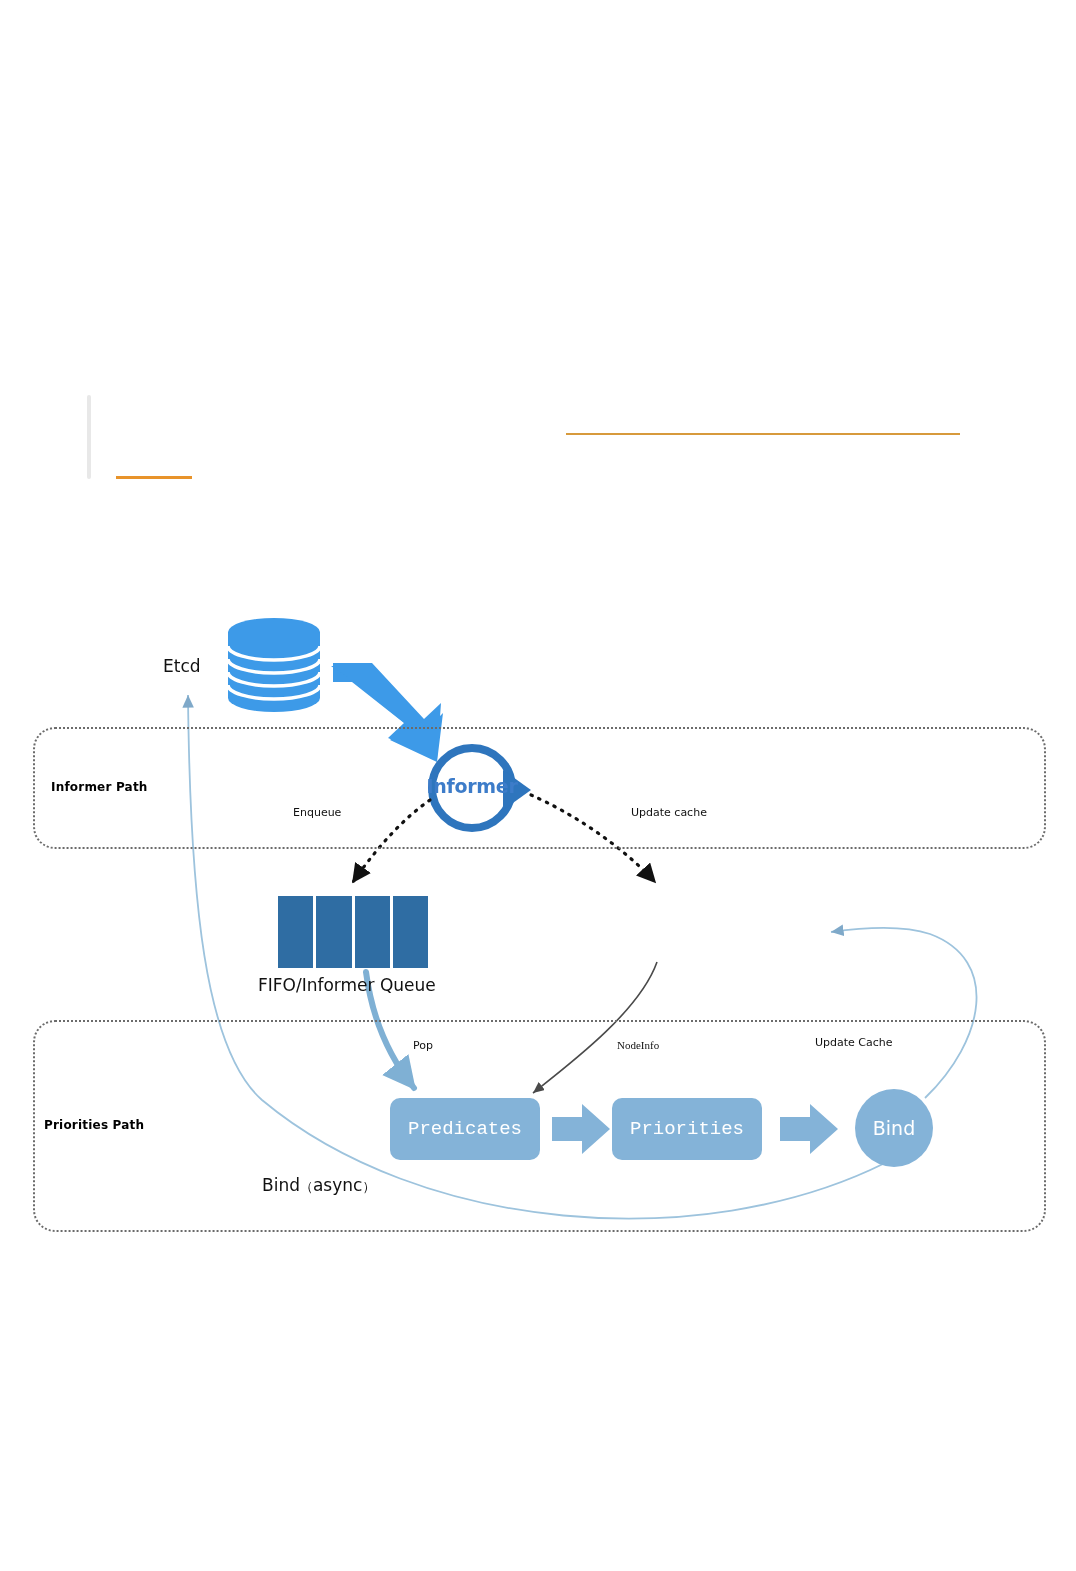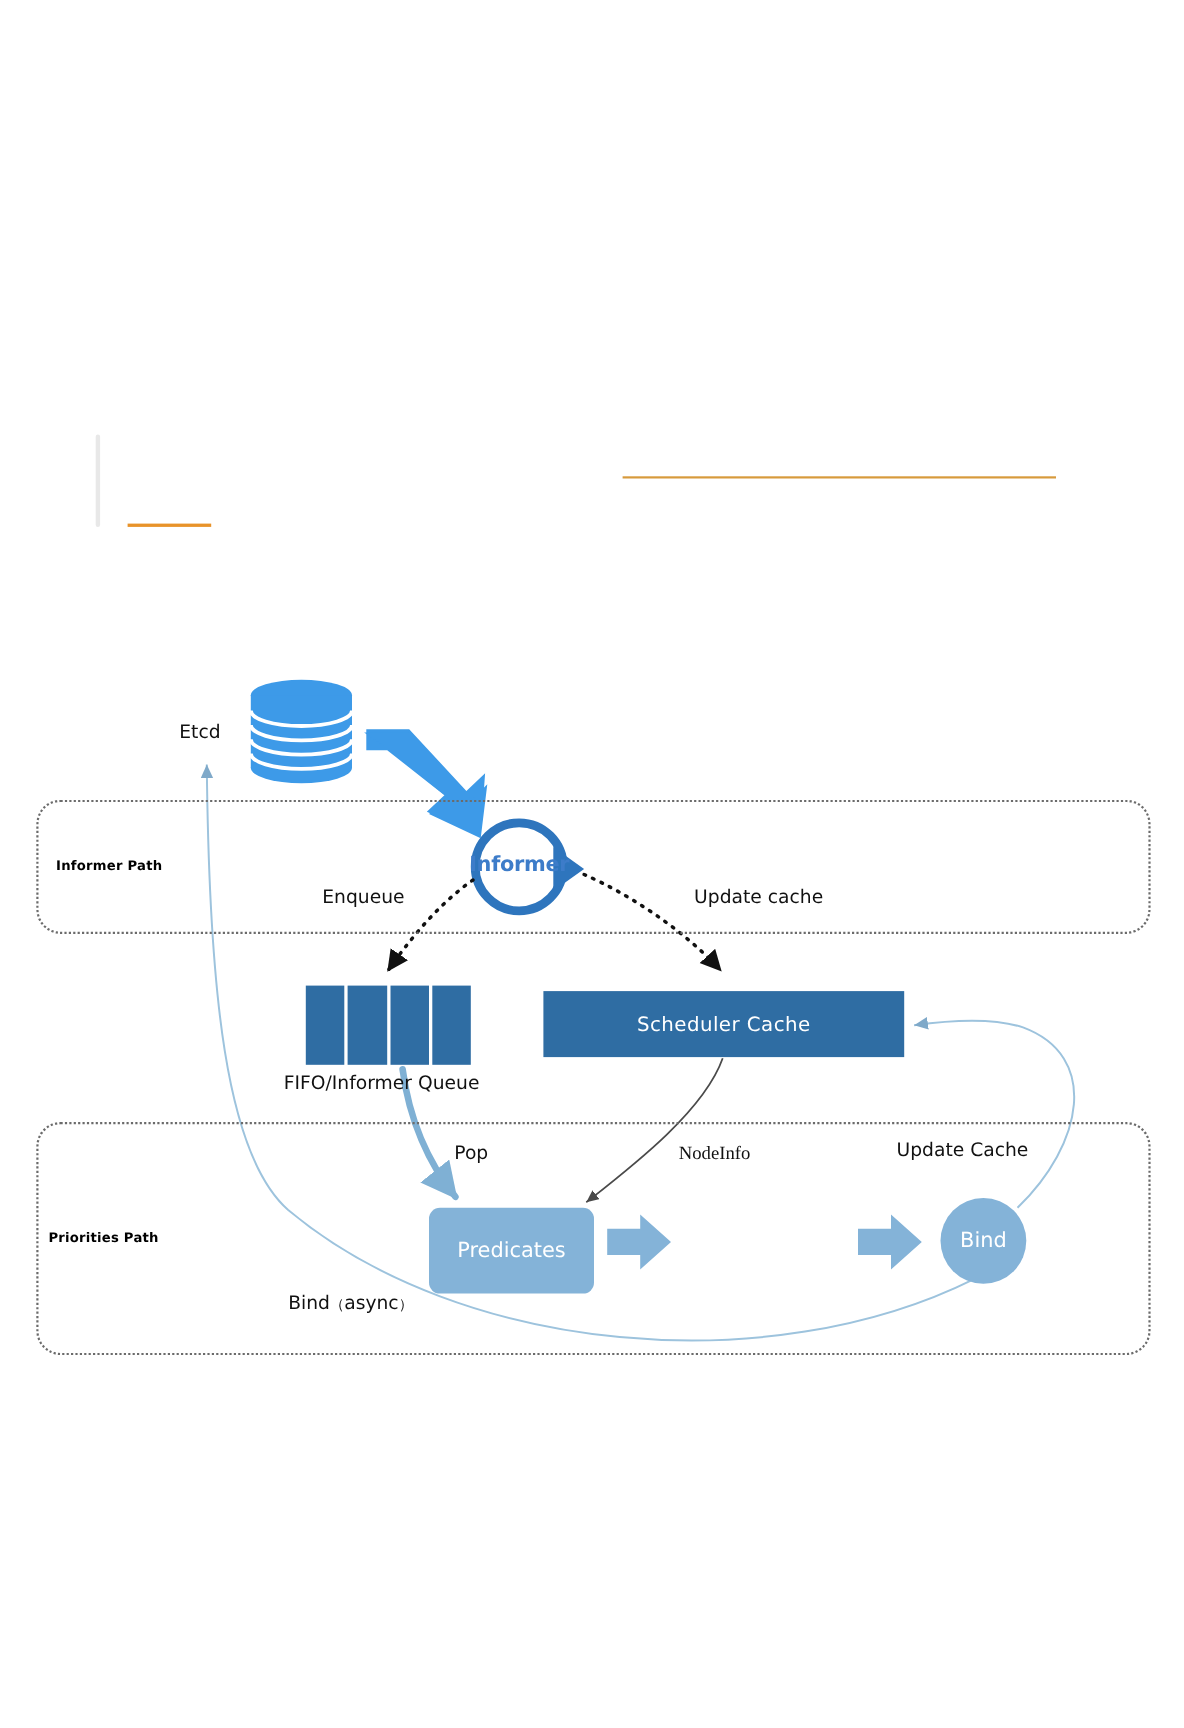--- a/index.html
+++ b/index.html
@@ -150,21 +150,22 @@
   
   .stage-box {
     position: absolute;
     background: #84b3d8;
     border-radius: 10px;
     color: #ffffff;
     display: flex;
     align-items: center;
     justify-content: center;
     font-size: 19px;
-    height: 78px;
+    height: 62px;
+    font-family: Liberation Mono, monospace;
   }
   #stage-predicates { left: 390px; top: 1098px; width: 150px; }
   #stage-priorities { left: 612px; top: 1098px; width: 150px; }
   #stage-bind {
     position: absolute;
     left: 855px;
     top: 1089px;
     width: 78px;
     height: 78px;
     border-radius: 50%;
@@ -172,21 +173,21 @@
     color: #ffffff;
     display: flex;
     align-items: center;
     justify-content: center;
     font-size: 19px;
   }
 
   
   .edge-label {
     position: absolute;
-    font-size: 17px;
+    font-size: 11px;
     color: #111;
     white-space: nowrap;
   }
   #label-enqueue      { left: 293px; top: 806px; }
   #label-update-cache { left: 631px; top: 806px; }
   #label-pop          { left: 413px; top: 1039px; }
   #label-nodeinfo     { left: 617px; top: 1039px; font-family: Liberation Serif, serif; }
   #label-update-cache-2 { left: 815px; top: 1036px; }
   #label-bind-async   { left: 262px; top: 1175px; font-size: 17px; }
   #label-bind-async .paren { font-size: 13px; }
@@ -269,23 +270,23 @@
     <div id="informer-label">Informer</div>
 
     <div id="fifo-queue">
       <div class="cell"></div>
       <div class="cell"></div>
       <div class="cell"></div>
       <div class="cell"></div>
     </div>
     <div id="fifo-queue-label">FIFO/Informer Queue</div>
 
-    <div id="scheduler-cache">Scheduler Cache</div>
 
     <div id="stage-predicates" class="stage-box">Predicates</div>
+    <div id="stage-priorities" class="stage-box">Priorities</div>
     <div id="stage-bind">Bind</div>
 
     <div id="label-enqueue" class="edge-label">Enqueue</div>
     <div id="label-update-cache" class="edge-label">Update cache</div>
     <div id="label-pop" class="edge-label">Pop</div>
     <div id="label-nodeinfo" class="edge-label">NodeInfo</div>
     <div id="label-update-cache-2" class="edge-label">Update Cache</div>
     <div id="label-bind-async" class="edge-label"><span>Bind</span><span class="paren">（</span><span>async</span><span class="paren">）</span></div>
 
   </div>

